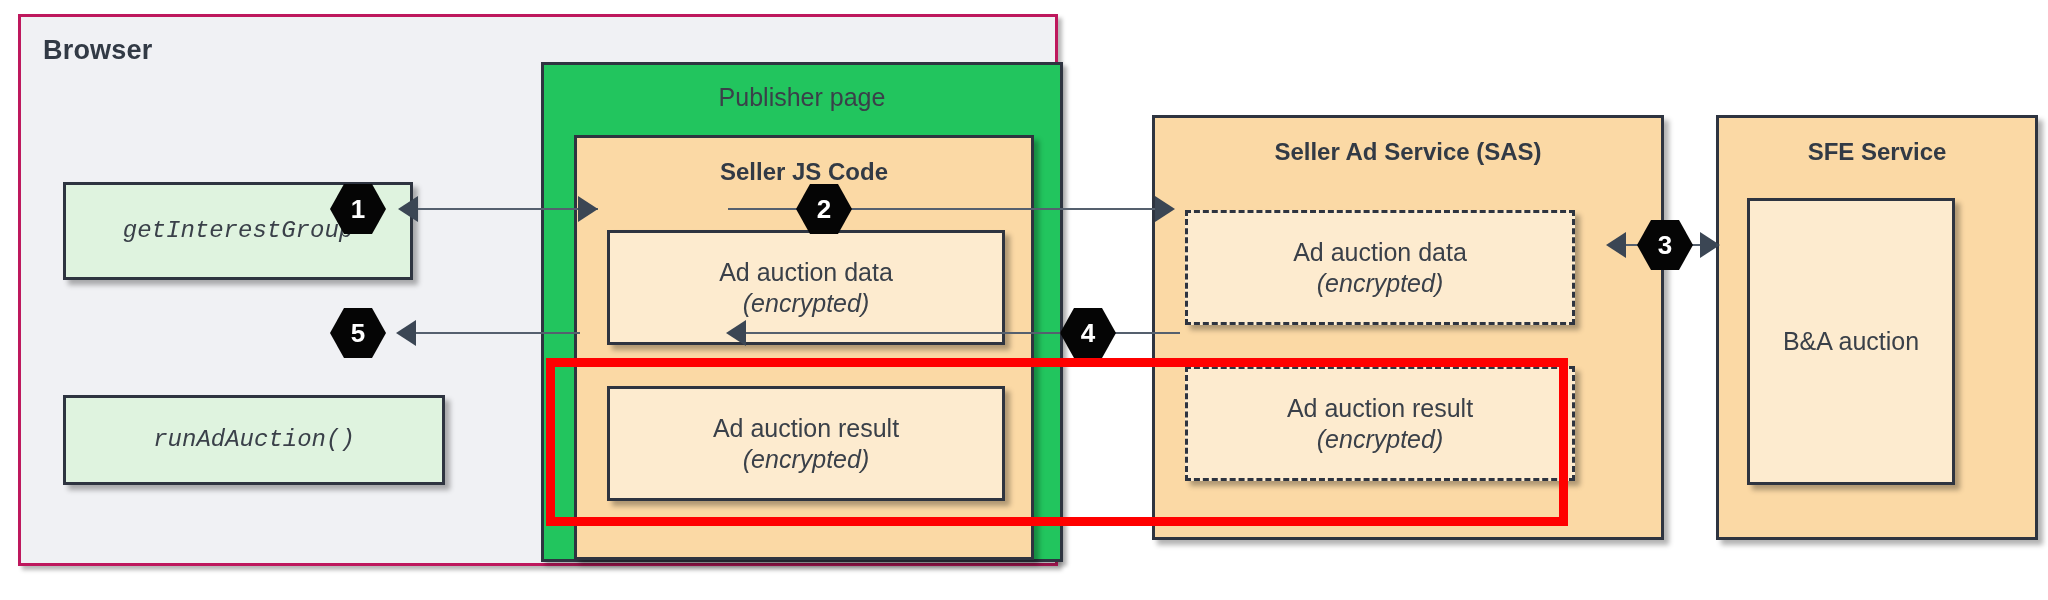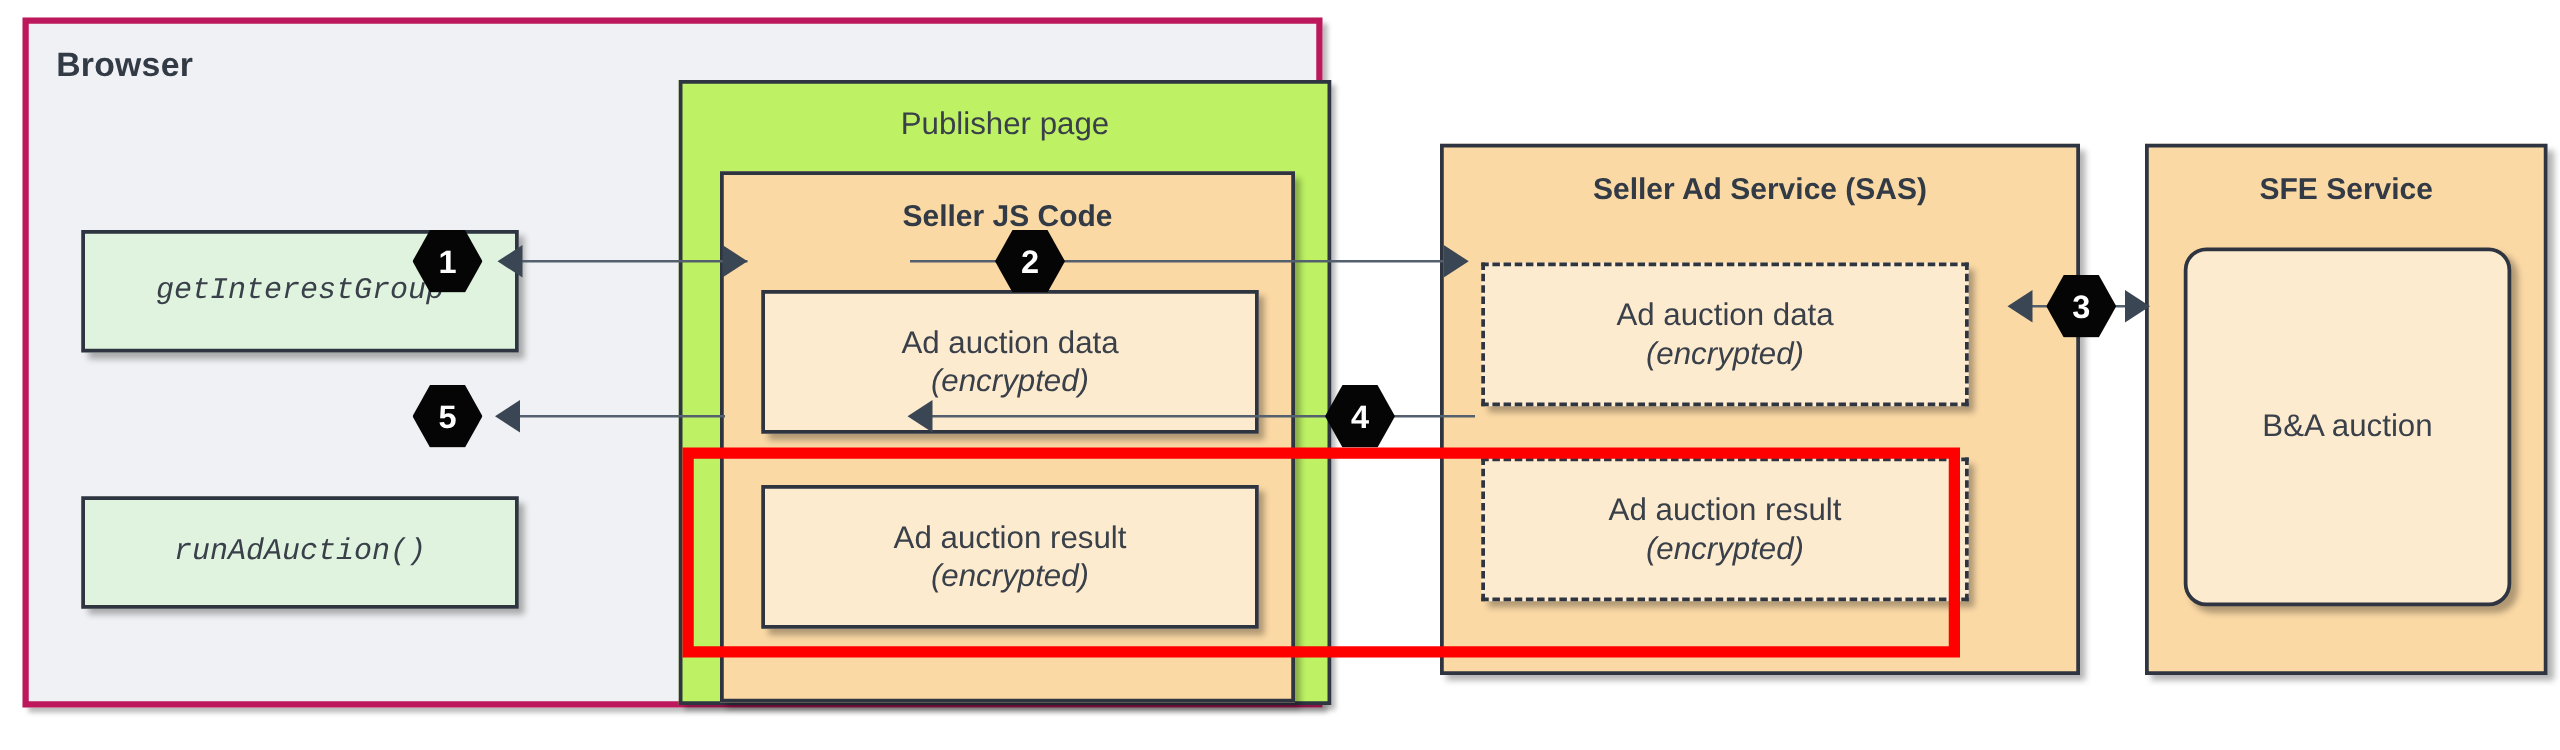--- a/index.html
+++ b/index.html
@@ -10,33 +10,33 @@
     overflow: hidden;
   }
   #stage { position: relative; width: 2048px; height: 600px; }
 
   .box { position: absolute; }
 
   
   .browser {
     left: 18px; top: 14px; width: 1040px; height: 552px;
     background: #F0F1F4;
-    border: 5px solid #be185d;
+    border: 3px solid #be185d;
     box-shadow: 4px 4px 4px rgba(0,0,0,0.28);
   }
   .browser-title {
     position: absolute; left: 22px; top: 18px;
     font-size: 27px; font-weight: bold; color: #323A45;
     letter-spacing: .2px;
   }
 
   
   .publisher {
     left: 520px; top: 45px; width: 522px; height: 500px;
-    background: #bef264;
+    background: #22c55e;
     border: 3px solid #2E3440;
     box-shadow: 4px 4px 4px rgba(0,0,0,0.28);
   }
   .publisher-title {
     position: absolute; left: 0; right: 0; top: 18px;
     text-align: center; font-size: 25px; color: #3A4049;
   }
 
   
   .orange {
@@ -64,36 +64,36 @@
     font-size: 25px; color: #3A4049; line-height: 1.22;
     text-align: center;
   }
   .cream.dashed { border-style: dashed; border-width: 3px; }
   .cream .enc { font-style: italic; }
 
   .jsdata   { left: 30px; top: 92px;  width: 398px; height: 115px; }
   .jsresult { left: 30px; top: 248px; width: 398px; height: 115px; }
   .sasdata   { left: 30px; top: 92px;  width: 390px; height: 115px; }
   .sasresult { left: 30px; top: 248px; width: 390px; height: 115px; }
-  .bna { left: 28px; top: 80px; width: 262px; height: 287px; border-radius: 18px; }
+  .bna { left: 28px; top: 80px; width: 208px; height: 287px; }
 
   
   .green {
     position: absolute;
     background: #DFF3DF;
     border: 3px solid #2E3440;
     box-shadow: 5px 5px 5px rgba(0,0,0,0.30);
     display: flex; flex-direction: column;
     align-items: center; justify-content: center;
     font-family: "Liberation Mono", monospace;
     font-style: italic; font-size: 24px; color: #3A4049;
     line-height: 1.3; text-align: center;
   }
   .gig  { left: 42px; top: 165px; width: 350px; height: 98px; }
-  .rad  { left: 42px; top: 378px; width: 350px; height: 90px; }
+  .rad  { left: 42px; top: 378px; width: 382px; height: 90px; }
 
   
   .redrect {
     position: absolute;
     left: 546px; top: 358px; width: 1022px; height: 168px;
     border: 9px solid #FF0000;
     z-index: 40;
     pointer-events: none;
   }
 

